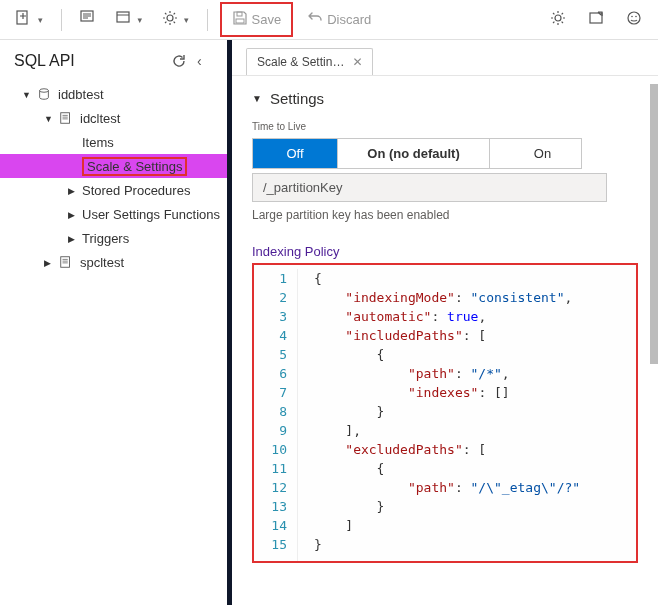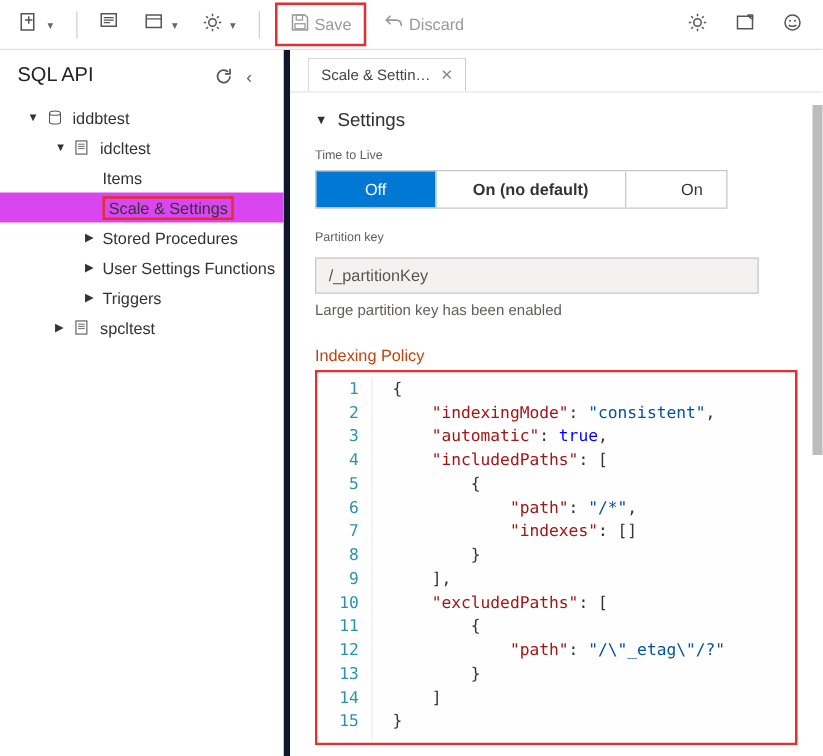--- a/index.html
+++ b/index.html
@@ -45,30 +45,30 @@
   .tab { border: 1px solid #ccc; border-bottom: none; padding: 6px 10px; font-size: 12px; color: #444; display: flex; align-items: center; gap: 8px; background: #fff; border-radius: 2px 2px 0 0;}
   .tab .close { color: #888; font-size: 12px; }
   .right-body { padding: 10px 20px 20px 20px; flex:1; display:flex; flex-direction:column;}
 
   
   .section-header { display: flex; align-items: center; gap: 8px; font-size: 15px; color: #323130; margin: 4px 0 14px 0; }
   .section-caret { font-size: 10px; }
   .field-label { font-size: 10px; color: #605e5c; margin-bottom: 6px; }
   .btn-group { display: flex; border: 1px solid #c8c8c8; overflow: hidden; width: 330px; }
   .btn-group .seg { flex: 0 0 auto; padding: 7px 16px; font-size: 13px; color: #333; border-right: 1px solid #c8c8c8; text-align: center; cursor: pointer; }
-  .btn-group .seg.w1 { width: 96px; }
+  .btn-group .seg.w1 { width: 85px; }
   .btn-group .seg.w2 { width: 152px; font-weight: bold; }
   .btn-group .seg.w3 { width: 105px; border-right:none;}
   .btn-group .seg.active { background: #0078d4; color: #fff; }
   .readonly-input { width: 355px; border: 1px solid #c8c8c8; background: #f3f2f1; padding: 6px 10px; margin-top: 4px; font-size: 13px; color: #555; }
   .hint { font-size: 12px; color: #605e5c; margin-top: 6px; }
 
   
   .editor-section { margin-top: 22px; }
-  .editor-label { font-size: 13px; color: #c2410c; margin-bottom: 4px; }
+  .editor-label { font-size: 13px; color: #4c1d95; margin-bottom: 4px; }
   .editor-wrap { border: 2px solid #e03030; padding: 0; height: 300px; position: relative; }
   .editor-inner { display: flex; font-family: Consolas, Menlo, monospace; font-size: 13px; height: 100%; overflow: hidden; padding-top:4px; background:#fefefe;}
   .gutter { width: 44px; text-align: right; color: #2b91af; padding-right: 10px; border-right: 1px solid #eee; line-height: 19px; user-select:none;}
   .code { padding-left: 16px; line-height: 19px; white-space: pre; position:relative; flex:1;}
   .tok-key { color: #a31515; }
   .tok-str { color: #0451a5; }
   .tok-kw  { color: #0000ff; }
   .right-scroll { position:absolute; right:0; top:36px; bottom:0; width:8px; background:linear-gradient(#bcbcbc,#bcbcbc) no-repeat; background-size: 8px 280px; background-position: 0 8px;}
 </style>
 </head>
@@ -247,21 +247,20 @@
         <span>Settings</span>
       </div>
 
       <div class="field-label">Time to Live</div>
       <div class="btn-group">
         <div class="seg w1 active">Off</div>
         <div class="seg w2">On (no default)</div>
         <div class="seg w3">On</div>
       </div>
 
-      <div class="field-label" style="margin-top:18px">Partition key</div>
       <div class="readonly-input">/_partitionKey</div>
       <div class="hint">Large partition key has been enabled</div>
 
       <div class="editor-section">
         <div class="editor-label">Indexing Policy</div>
         <div class="editor-wrap">
           <div class="editor-inner">
             <div class="gutter" id="gutter">
                 <div>1</div>
                 <div>2</div>

